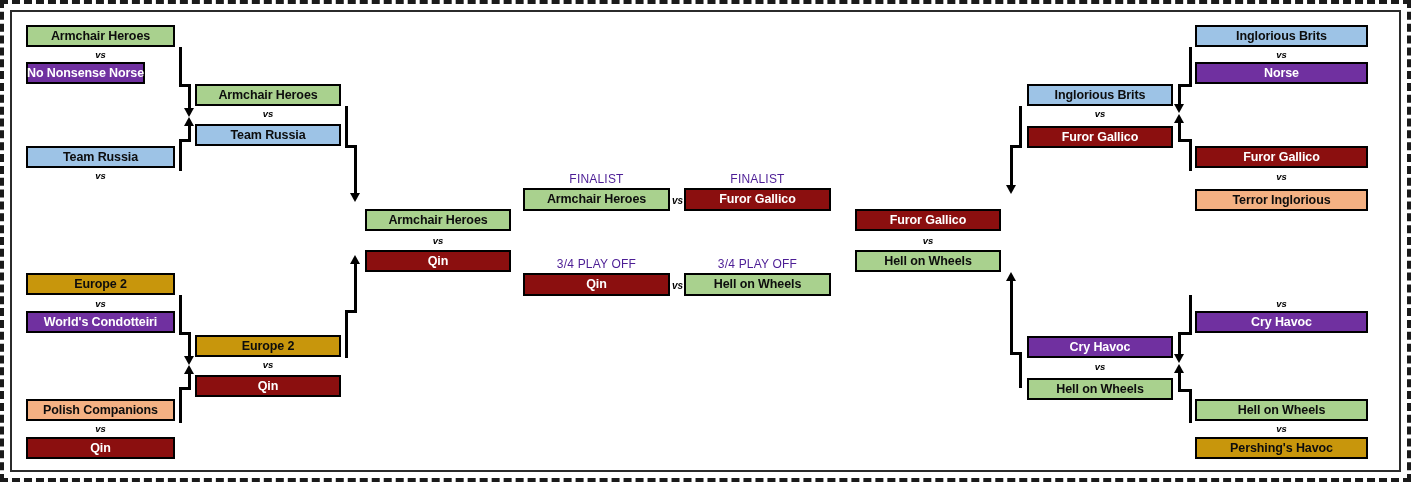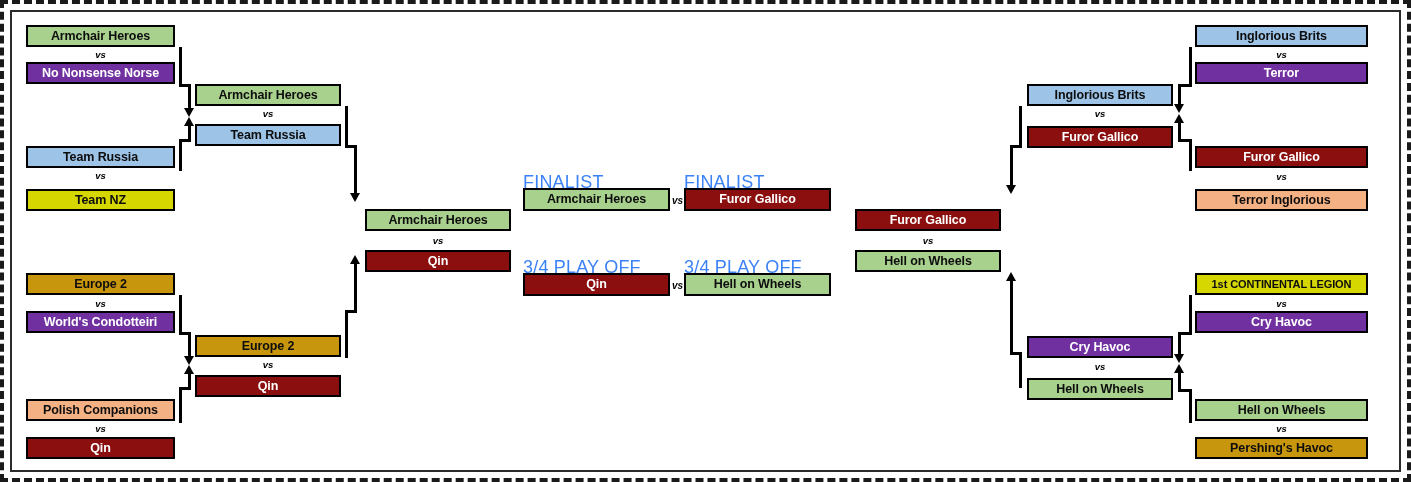--- a/index.html
+++ b/index.html
@@ -31,21 +31,21 @@
   .vs{
     position:absolute;font-size:9.5px;font-weight:bold;font-style:italic;
     color:#000000;text-align:center;
   }
   .vs-mid{
     position:absolute;font-size:10px;font-weight:bold;font-style:italic;
     color:#000000;
   }
   
   .caption{
-    position:absolute;font-size:18px;color:#3b82f6;text-align:left;
+    position:absolute;font-size:12px;color:#4c1d95;text-align:center;
     letter-spacing:0.2px;white-space:nowrap;
   }
   
   .ln{position:absolute;background:#000000;}
   .vln{width:3px;}
   .hln{height:3px;}
   .arrow-down{
     position:absolute;width:0;height:0;
     border-left:5px solid transparent;border-right:5px solid transparent;
     border-top:9px solid #000000;
@@ -59,25 +59,24 @@
 </head>
 <body>
 
 <div id="bracket">
 
   <div class="outer-dash"></div>
   <div class="inner-frame"></div>
 
   <div class="team" style="left: 26px; top: 25px; width: 149px; height: 22px; background-color: rgb(169, 209, 142); color: rgb(13, 13, 13);">Armchair Heroes</div>
   <div class="vs" style="left:26px;top:49px;width:149px;">vs</div>
-  <div class="team" style="left: 26px; top: 62px; width: 149px; height: 22px; background-color: rgb(112, 48, 160); color: rgb(255, 255, 255);">No Nonsense Norse</div>
+  <div class="team" style="left: 26px; top: 62px; width: 119px; height: 22px; background-color: rgb(112, 48, 160); color: rgb(255, 255, 255);">No Nonsense Norse</div>
 
   <div class="team" style="left: 26px; top: 146px; width: 149px; height: 22px; background-color: rgb(157, 195, 230); color: rgb(13, 13, 13);">Team Russia</div>
   <div class="vs" style="left:26px;top:170px;width:149px;">vs</div>
-  <div class="team" style="left: 26px; top: 189px; width: 149px; height: 22px; background-color: rgb(214, 214, 0); color: rgb(13, 13, 13);">Team NZ</div>
 
   <div class="team" style="left: 26px; top: 273px; width: 149px; height: 22px; background-color: rgb(200, 150, 12); color: rgb(13, 13, 13);">Europe 2</div>
   <div class="vs" style="left:26px;top:298px;width:149px;">vs</div>
   <div class="team" style="left: 26px; top: 399px; width: 149px; height: 22px; background-color: rgb(244, 177, 131); color: rgb(13, 13, 13);">Polish Companions</div>
 
   <div class="team" style="left: 26px; top: 311px; width: 149px; height: 22px; background-color: rgb(112, 48, 160); color: rgb(255, 255, 255);">World's Condotteiri</div>
   <div class="vs" style="left:26px;top:423px;width:149px;">vs</div>
   <div class="team" style="left: 26px; top: 437px; width: 149px; height: 22px; background-color: rgb(139, 15, 15); color: rgb(255, 255, 255);">Qin</div>
 
   <div class="ln vln" style="left:179px;top:47px;height:40px;"></div>
@@ -167,27 +166,26 @@
   <div class="ln hln" style="left:1178px;top:332px;width:14px;"></div>
   <div class="ln vln" style="left:1178px;top:332px;height:24px;"></div>
   <div class="arrow-down" style="left:1174px;top:354px;"></div>
   <div class="arrow-up" style="left:1174px;top:364px;"></div>
   <div class="ln vln" style="left:1178px;top:371px;height:20px;"></div>
   <div class="ln hln" style="left:1178px;top:389px;width:14px;"></div>
   <div class="ln vln" style="left:1189px;top:389px;height:34px;"></div>
 
   <div class="team" style="left: 1195px; top: 25px; width: 173px; height: 22px; background-color: rgb(157, 195, 230); color: rgb(13, 13, 13);">Inglorious Brits</div>
   <div class="vs" style="left:1195px;top:49px;width:173px;">vs</div>
-  <div class="team" style="left: 1195px; top: 62px; width: 173px; height: 22px; background-color: rgb(112, 48, 160); color: rgb(255, 255, 255);">Terror</div>
+  <div class="team" style="left: 1195px; top: 62px; width: 173px; height: 22px; background-color: rgb(112, 48, 160); color: rgb(255, 255, 255);">Norse</div>
 
   <div class="team" style="left: 1195px; top: 146px; width: 173px; height: 22px; background-color: rgb(139, 15, 15); color: rgb(255, 255, 255);">Furor Gallico</div>
   <div class="vs" style="left:1195px;top:171px;width:173px;">vs</div>
   <div class="team" style="left: 1195px; top: 189px; width: 173px; height: 22px; background-color: rgb(244, 177, 131); color: rgb(13, 13, 13);">Terror Inglorious</div>
 
-  <div class="team small" style="left: 1195px; top: 273px; width: 173px; height: 22px; background-color: rgb(214, 214, 0); color: rgb(13, 13, 13);">1st CONTINENTAL LEGION</div>
   <div class="vs" style="left:1195px;top:298px;width:173px;">vs</div>
   <div class="team" style="left: 1195px; top: 311px; width: 173px; height: 22px; background-color: rgb(112, 48, 160); color: rgb(255, 255, 255);">Cry Havoc</div>
 
   <div class="team" style="left: 1195px; top: 399px; width: 173px; height: 22px; background-color: rgb(169, 209, 142); color: rgb(13, 13, 13);">Hell on Wheels</div>
   <div class="vs" style="left:1195px;top:423px;width:173px;">vs</div>
   <div class="team" style="left: 1195px; top: 437px; width: 173px; height: 22px; background-color: rgb(200, 150, 12); color: rgb(13, 13, 13);">Pershing's Havoc</div>
 
 </div>
 
 </body></html>

